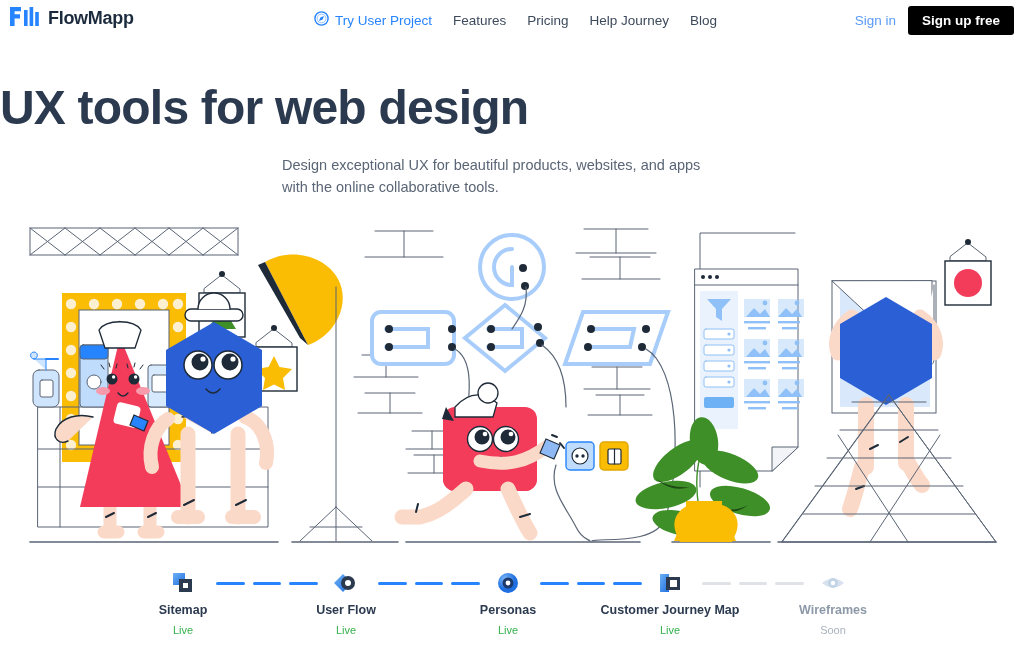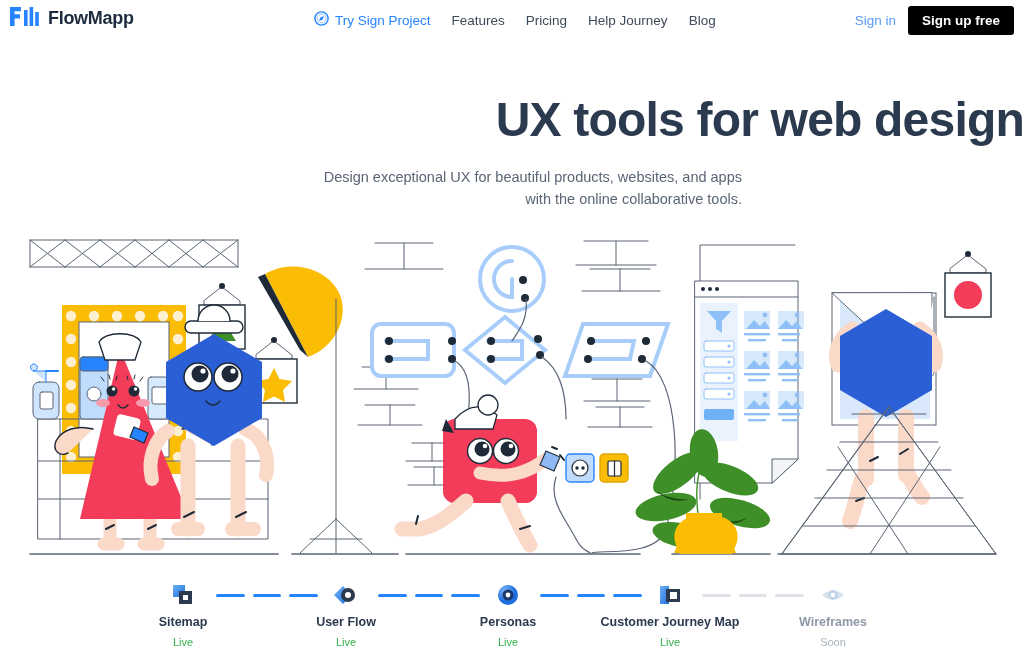--- a/index.html
+++ b/index.html
@@ -80,22 +80,22 @@
     font-weight: bold;
     border: none;
     border-radius: 3px;
     padding: 7px 14px;
     cursor: pointer;
     font-family: "Liberation Sans", sans-serif;
   }
 
   
   .hero {
-    text-align: right;
-    margin-top: 56px;
+    text-align: left;
+    margin-top: 44px;
   }
   .hero h1 {
     margin: 0;
     font-size: 48px;
     line-height: 1.1;
     font-weight: bold;
     color: #2b3a4f;
     letter-spacing: -0.8px;
   }
   .hero p {
@@ -189,21 +189,21 @@
 
   <nav class="nav">
     <a class="nav-item demo" href="#">
       <span class="compass-icon">
         <svg width="15" height="15" viewBox="0 0 15 15">
           <circle cx="7.5" cy="7.5" r="6.6" fill="none" stroke="#2684ff" stroke-width="1.4"></circle>
           <circle cx="7.5" cy="7.5" r="4.4" fill="none" stroke="#7cb2fb" stroke-width="0.8"></circle>
           <path d="M10 5 L6.3 6.4 L5 10 L8.7 8.6 Z" fill="#2684ff"></path>
         </svg>
       </span>
-      <span>Try Sign Project</span>
+      <span>Try User Project</span>
     </a>
     <a class="nav-item" href="#">Features</a>
     <a class="nav-item" href="#">Pricing</a>
     <a class="nav-item" href="#">Help Journey</a>
     <a class="nav-item" href="#">Blog</a>
   </nav>
 
   <div class="auth">
     <a class="signin" href="#">Sign in</a>
     <button class="signup">Sign up free</button>

